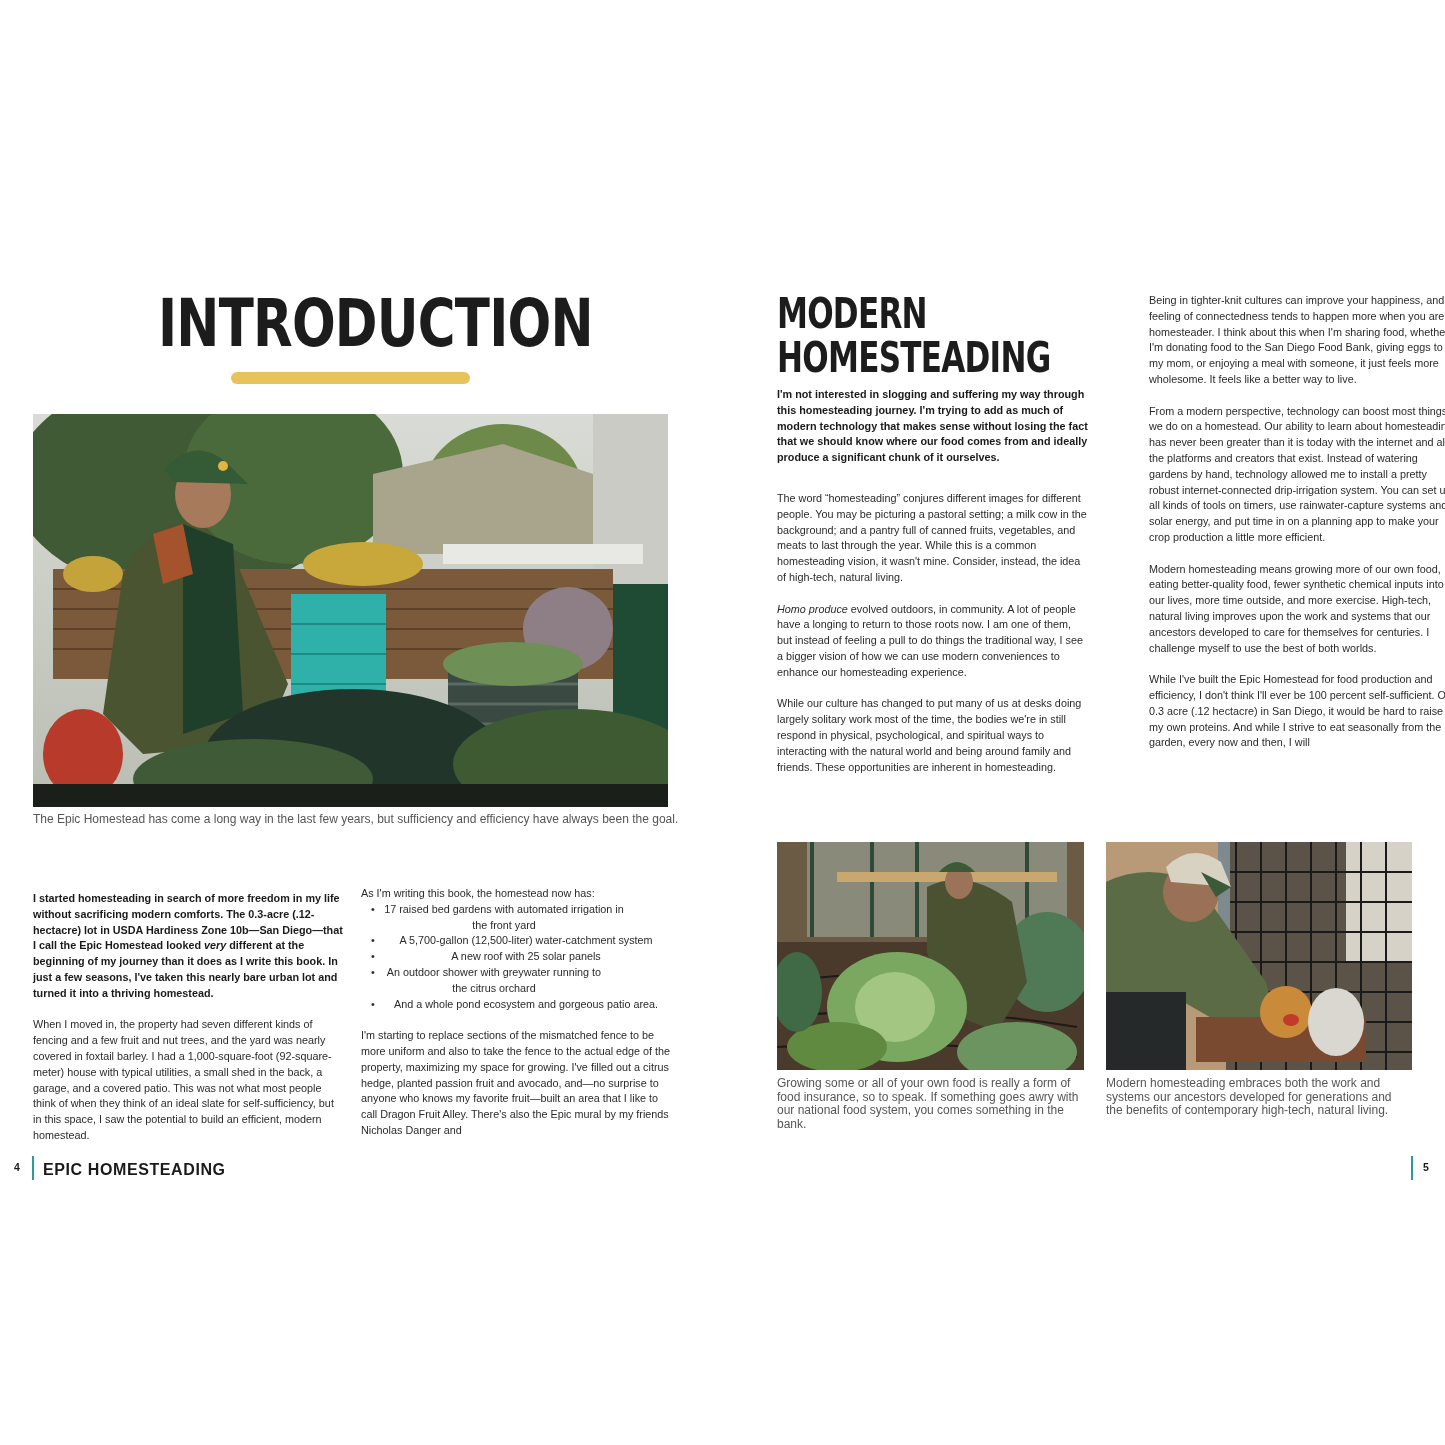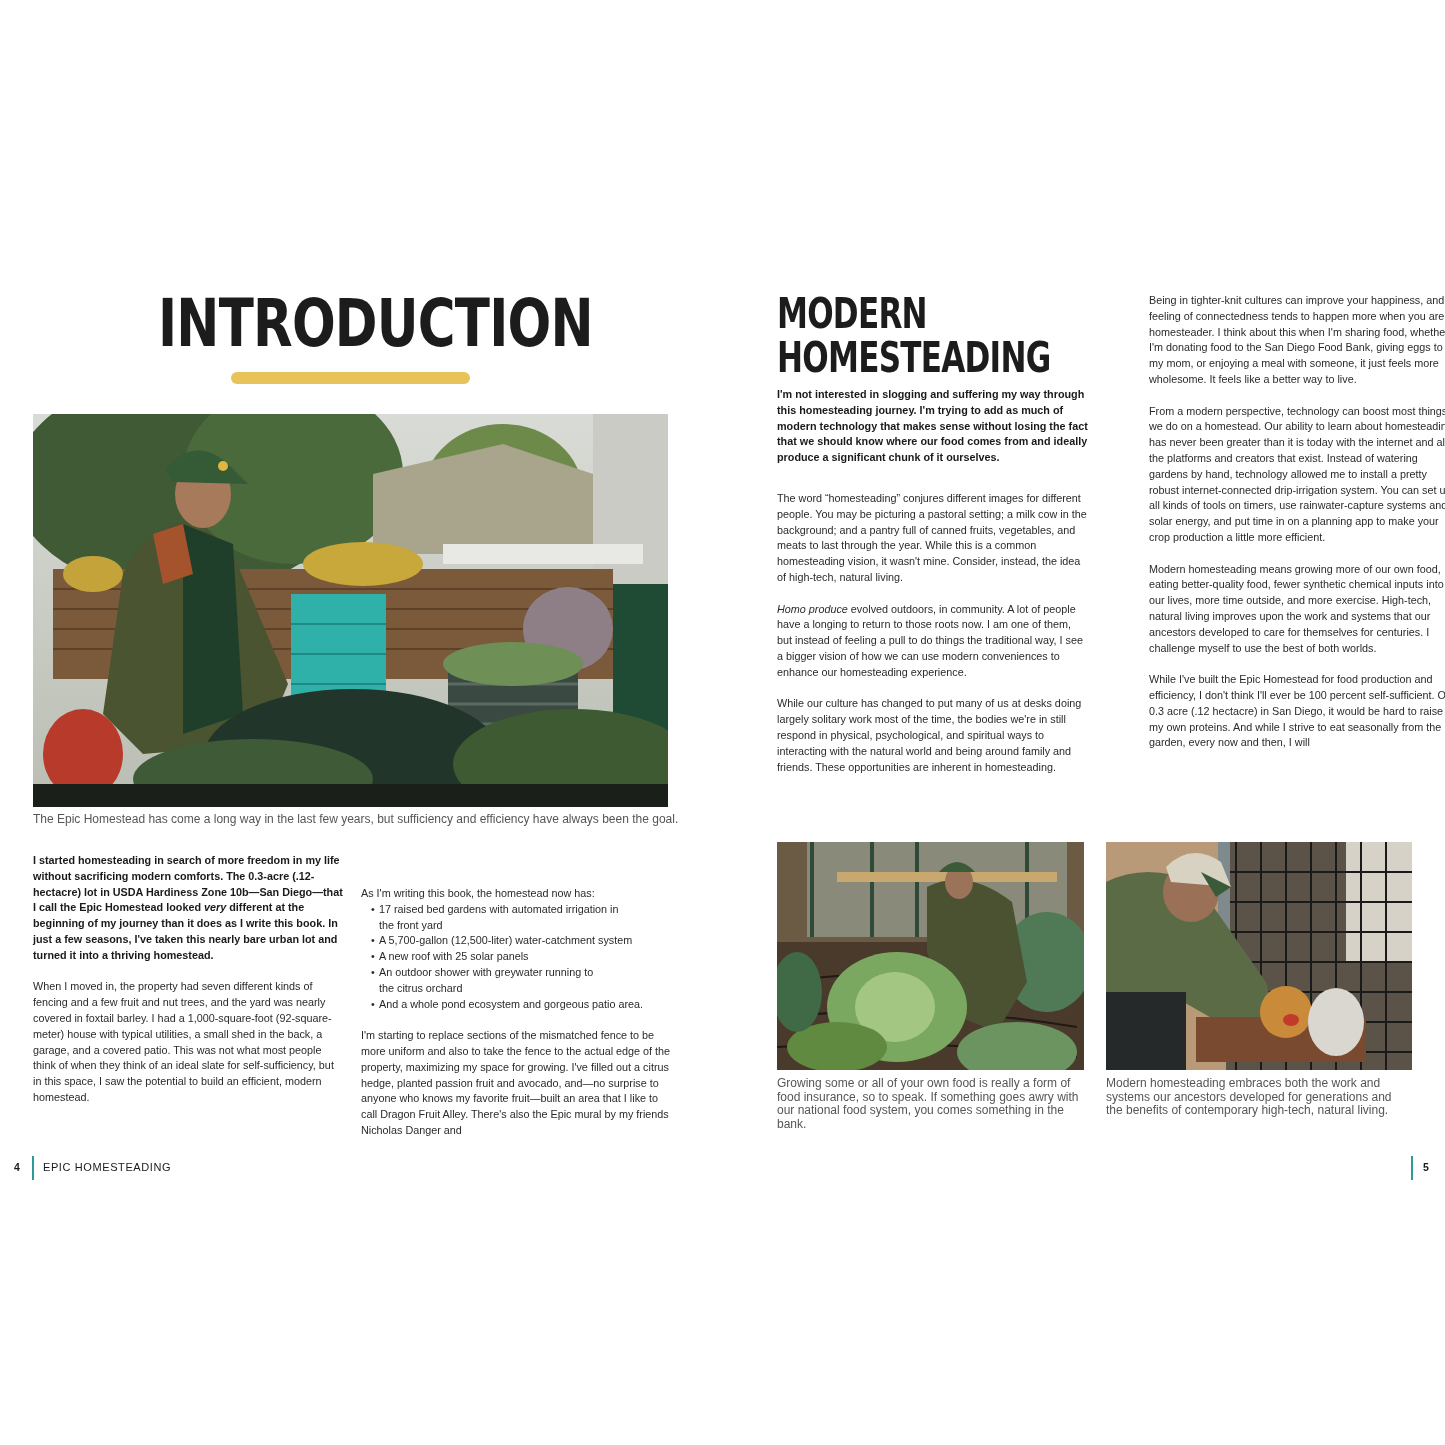--- a/index.html
+++ b/index.html
@@ -13,25 +13,25 @@
   .underline { left:231px; top:372px; width:239px; height:12px; border-radius:6px; }
   .mh-title { left:777px; top:292px; font-size:42px; line-height:44px;
               transform:scaleX(0.74); transform-origin:left top; white-space:nowrap; }
   .photo { overflow:hidden; }
   .photo svg { display:block; width:100%; height:100%; }
   .caption { font-size:12px; line-height:13.5px; color:#555; }
   .body { font-size:10.8px; line-height:15.8px; color:#2a2a2a; }
   .body p { margin:0 0 15.8px 0; }
   .bold { font-weight:bold; color:#1a1a1a; }
   ul.bullets { list-style:none; margin:0; padding:0 0 0 10px; }
-  ul.bullets li { position:relative; padding-left:8px; }
+  ul.bullets li { position:relative; padding-left:8px;text-align:center; }
   ul.bullets li:before { content:"•"; position:absolute; left:0; top:0; }
   .footer-num { font-size:10.5px; font-weight:bold; color:#1a1a1a; }
   .footer-rule { width:2px; height:24px; background:#2a9a9a; }
-  .footer-title { font-size:11px; font-weight:normal; letter-spacing:0.6px; color:#1a1a1a; }
+  .footer-title { font-size:16px; font-weight:bold; letter-spacing:0.6px; color:#1a1a1a; }
 </style>
 </head>
 <body>
 
 <div class="abs heading intro-title">INTRODUCTION</div>
 <div class="abs underline" style="background:#E8C25A;"></div>
 
 <div class="abs photo" style="left:33px; top:414px; width:635px; height:393px;" aria-label="Man in green cap and olive jacket tending kale in a raised bed garden with teal vertical planters, wooden fence, and hose reel">
   <svg viewBox="0 0 635 393" preserveAspectRatio="none">
     <defs>
@@ -89,21 +89,21 @@
 
     <ellipse cx="320" cy="345" rx="150" ry="70" fill="#21352a"></ellipse>
     <ellipse cx="220" cy="365" rx="120" ry="40" fill="#3f5a36"></ellipse>
     <ellipse cx="540" cy="350" rx="120" ry="55" fill="#3d5a32"></ellipse>
     <ellipse cx="50" cy="340" rx="40" ry="45" fill="#b83a2a"></ellipse>
     <rect x="0" y="370" width="635" height="23" fill="#1a1f1a"></rect>
   </svg>
 </div>
 <div class="abs caption" style="left:33px; top:813px; width:640px; white-space:nowrap;">The Epic Homestead has come a long way in the last few years, but sufficiency and efficiency have always been the goal.</div>
 
-<div class="abs body" style="left:33px; top:853px; width:312px;">
+<div class="abs body" style="left:33px; top:891px; width:312px;">
   <p class="bold"><span>I started homesteading in search of more freedom in my life without sacrificing modern comforts. The 0.3-acre (.12-hectacre) lot in USDA Hardiness Zone 10b—San Diego—that I call the Epic Homestead looked </span><em>very</em><span> different at the beginning of my journey than it does as I write this book. In just a few seasons, I've taken this nearly bare urban lot and turned it into a thriving homestead.</span></p>
   <p>When I moved in, the property had seven different kinds of fencing and a few fruit and nut trees, and the yard was nearly covered in foxtail barley. I had a 1,000-square-foot (92-square-meter) house with typical utilities, a small shed in the back, a garage, and a covered patio. This was not what most people think of when they think of an ideal slate for self-sufficiency, but in this space, I saw the potential to build an efficient, modern homestead.</p>
 </div>
 
 <div class="abs body" style="left:361px; top:886px; width:312px;">
   <div>As I'm writing this book, the homestead now has:</div>
   <ul class="bullets" style="margin-bottom:15.8px;">
     <li style="width:250px;">17 raised bed gardens with automated irrigation in the front yard</li>
     <li>A 5,700-gallon (12,500-liter) water-catchment system</li>
     <li>A new roof with 25 solar panels</li>

